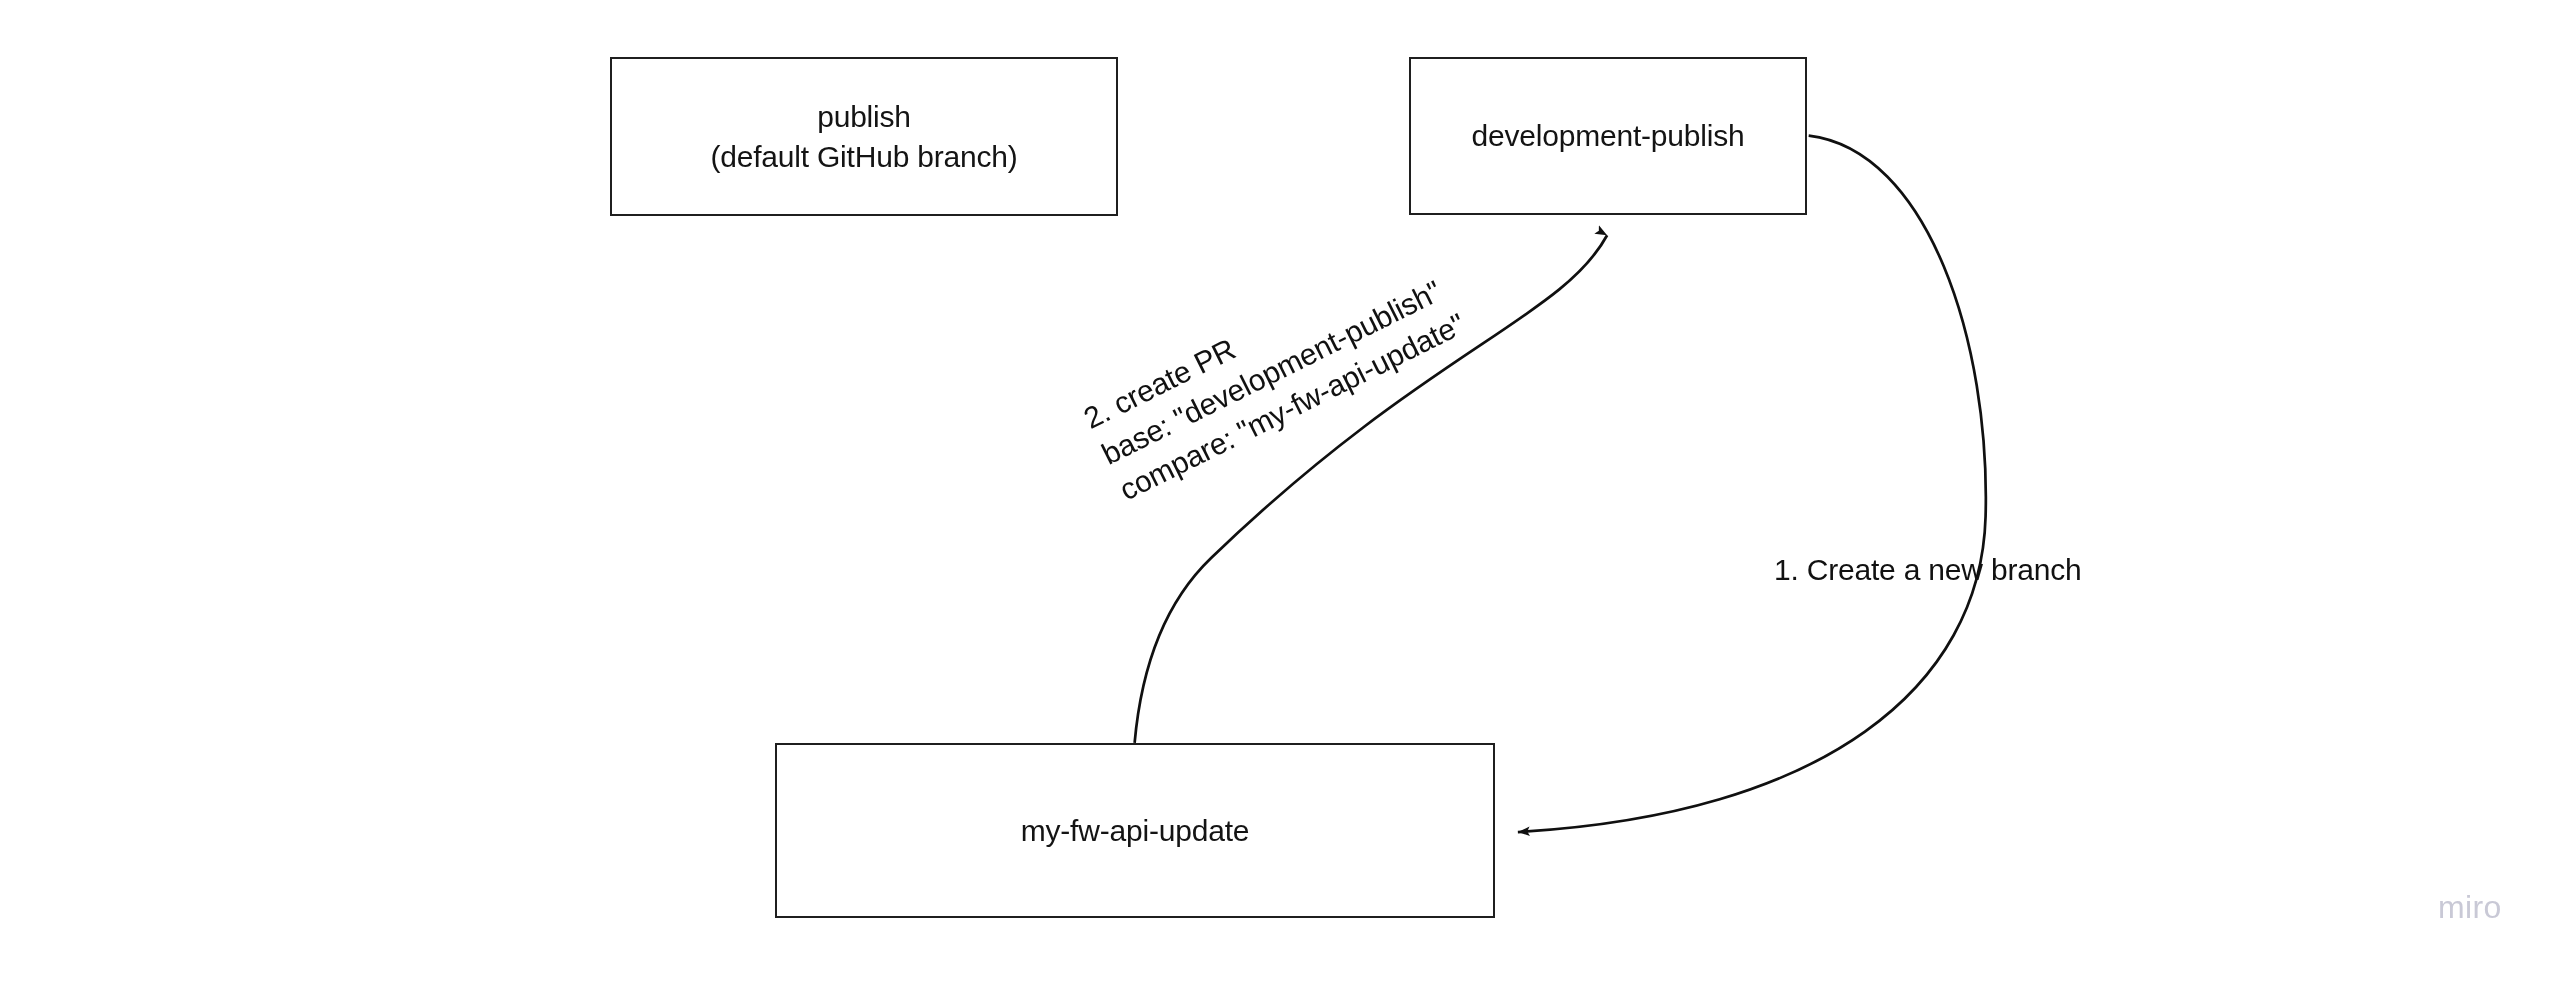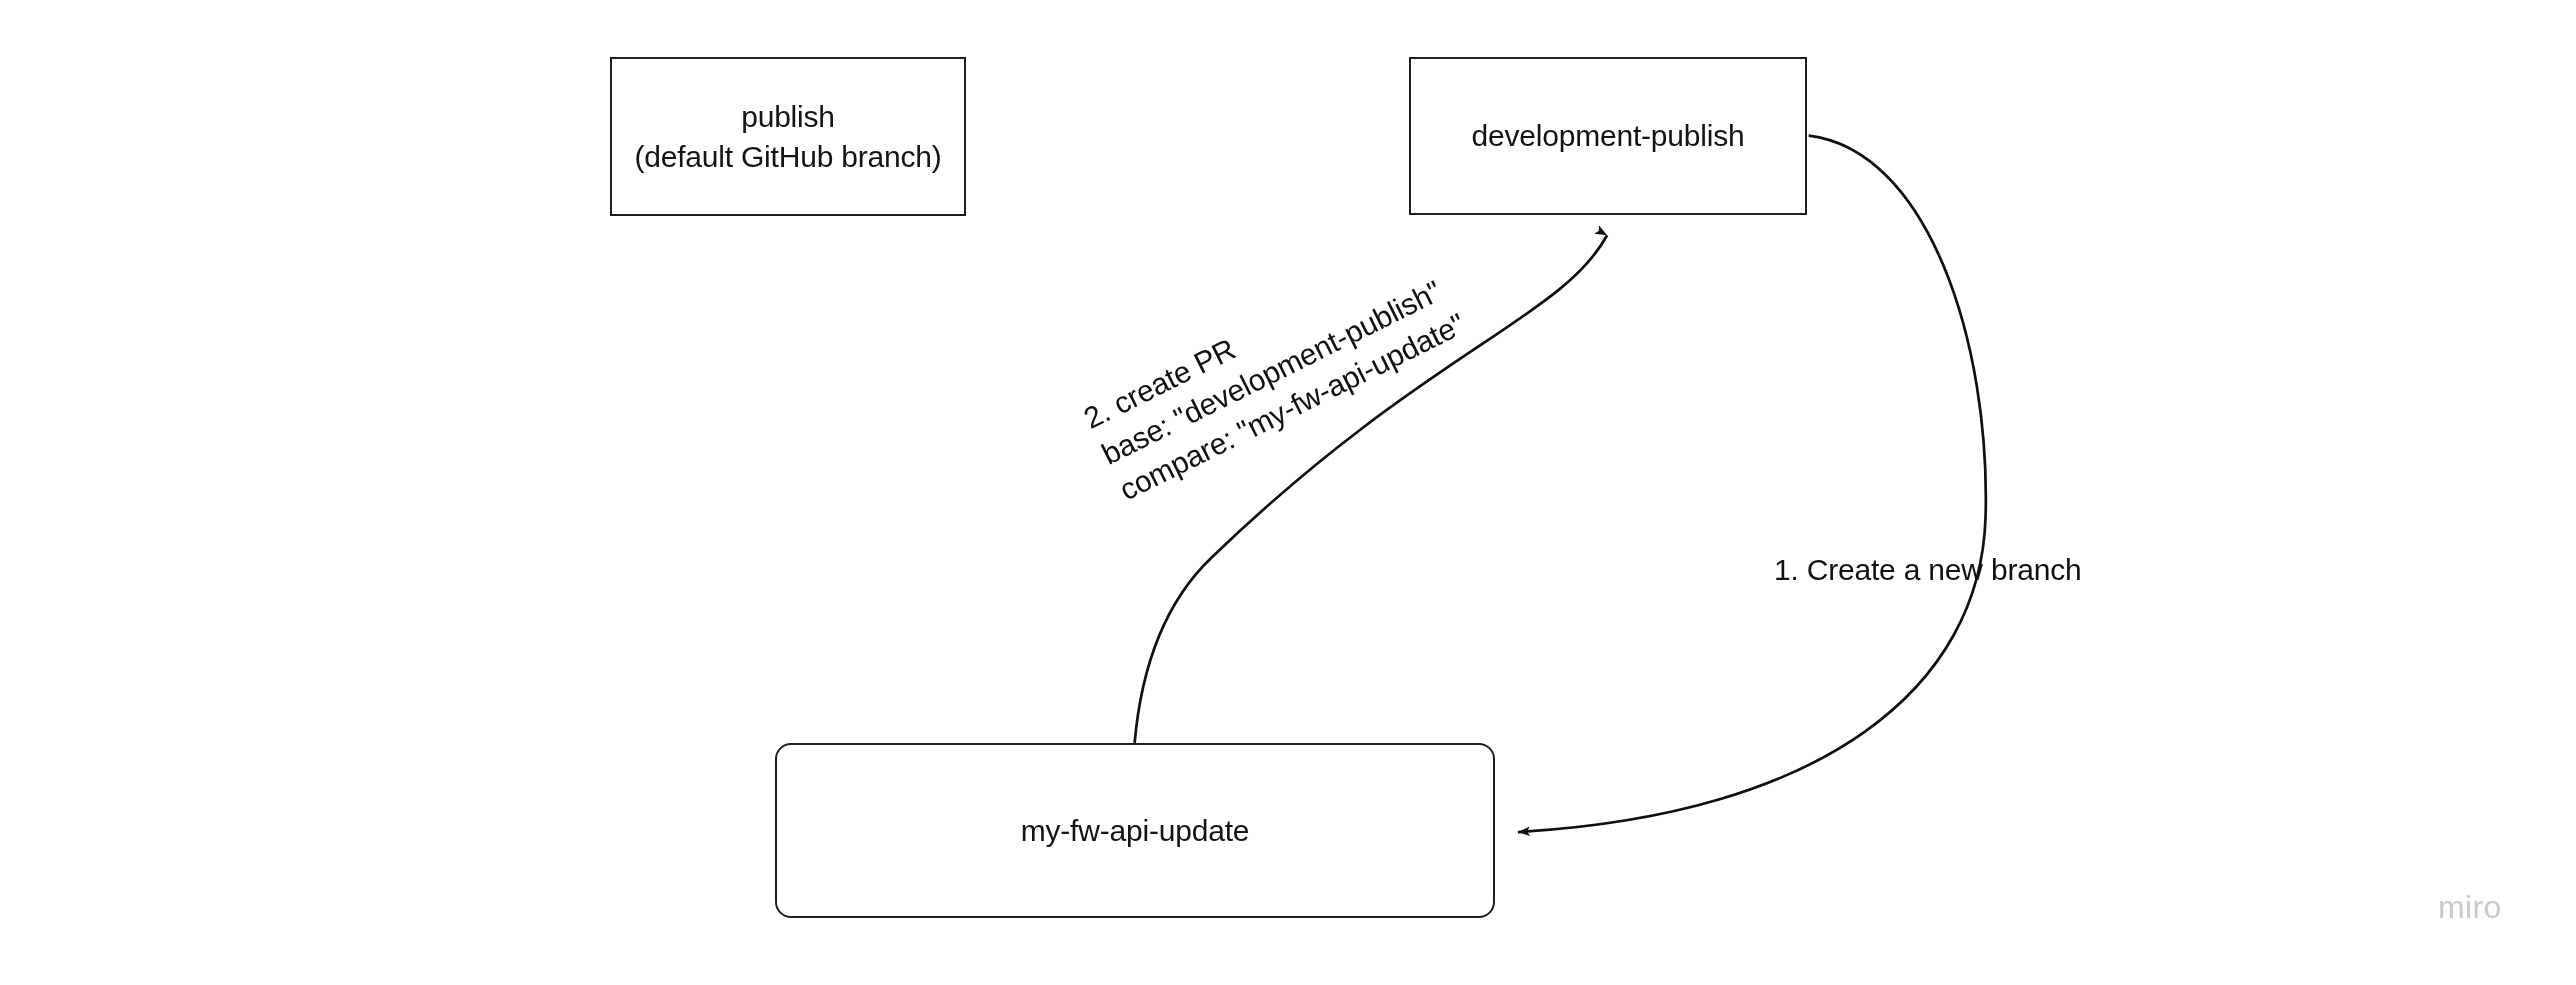--- a/index.html
+++ b/index.html
@@ -35,35 +35,34 @@
     color: #141414;
     font-size: 30px;
     line-height: 1.32;
     font-family: "Liberation Sans", sans-serif;
     white-space: pre-line;
     letter-spacing: -0.2px;
   }
   #node-publish {
     left: 610px;
     top: 57px;
-    width: 356px;
+    width: 508px;
     height: 159px;
   }
   #node-development-publish {
     left: 1409px;
     top: 57px;
     width: 398px;
     height: 158px;
   }
   #node-my-fw-api-update {
     left: 775px;
     top: 743px;
     width: 720px;
     height: 175px;
-    border-radius: 16px;
   }
   .edge-label {
     position: absolute;
     color: #111111;
     font-size: 30px;
     line-height: 1.34;
     font-family: "Liberation Sans", sans-serif;
     white-space: pre-line;
     letter-spacing: -0.2px;
   }

